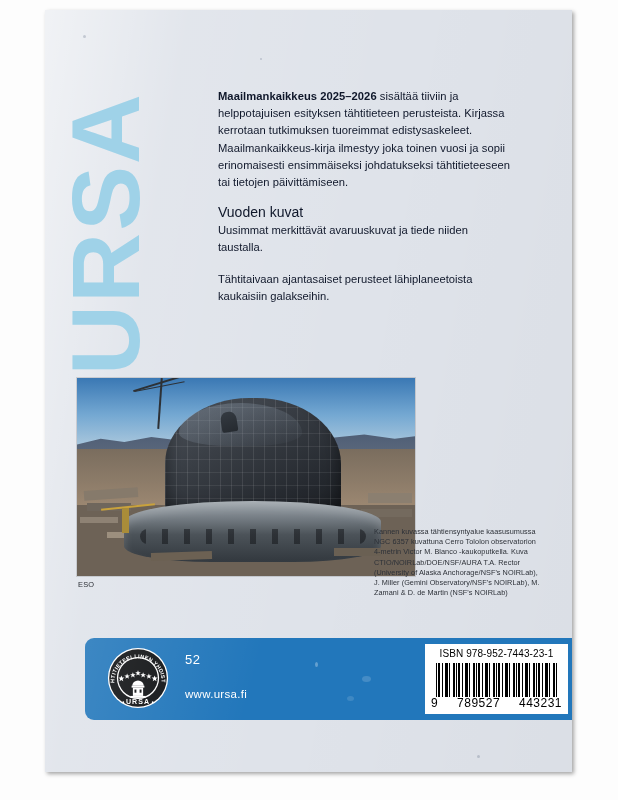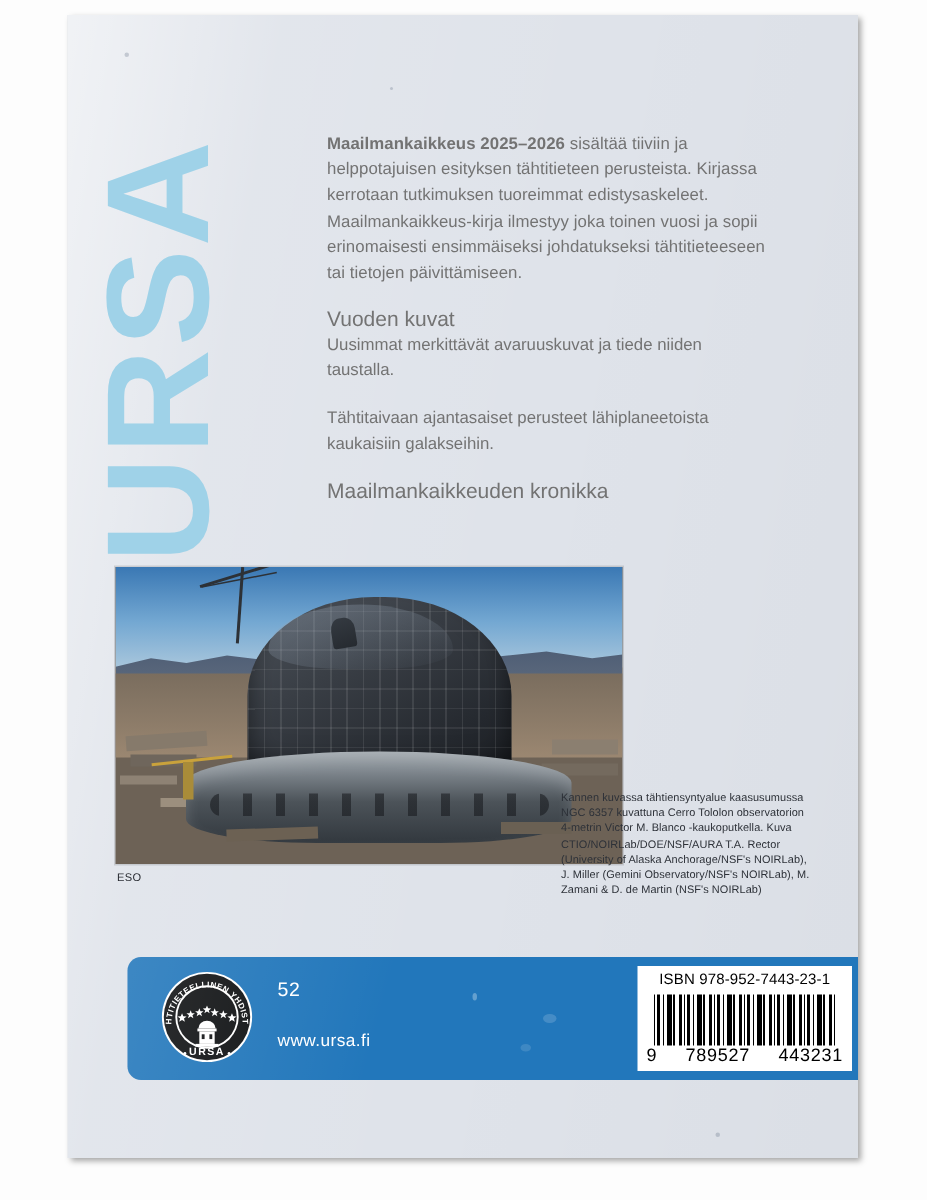--- a/index.html
+++ b/index.html
@@ -62,21 +62,21 @@
     white-space: nowrap;
     user-select: none;
   }
 
   
   #blurb-column {
     position: absolute;
     left: 173px;
     top: 78px;
     width: 300px;
-    color: #737373;
+    color: #0f172a;
   }
   .blurb-para {
     font-size: 11.2px;
     line-height: 17.2px;
     margin: 0 0 13px 0;
     letter-spacing: 0.05px;
   }
   .blurb-para b { font-weight: 700; }
   .blurb-heading {
     font-size: 14px;
@@ -337,21 +337,20 @@
     <div id="ursa-wordmark">URSA</div>
 
     <div id="blurb-column">
       <p class="blurb-para"><b>Maailmankaikkeus 2025–2026</b><span> sisältää tiiviin ja helppotajuisen esityksen tähtitieteen perusteista. Kirjassa kerrotaan tutkimuksen tuoreimmat edistysaskeleet. Maailmankaikkeus-kirja ilmestyy joka toinen vuosi ja sopii erinomaisesti ensimmäiseksi johdatukseksi tähtitieteeseen tai tietojen päivittämiseen.</span></p>
 
       <h3 class="blurb-heading">Vuoden kuvat</h3>
       <p class="blurb-sub">Uusimmat merkittävät avaruuskuvat ja tiede niiden taustalla.</p>
 
       <p class="blurb-sub">Tähtitaivaan ajantasaiset perusteet lähiplaneetoista kaukaisiin galakseihin.</p>
 
-      <h3 class="blurb-heading">Maailmankaikkeuden kronikka</h3>
     </div>
 
     <div id="photo-block">
       <div id="photo-frame">
         <div class="ph-sky"></div>
         <div class="ph-ridge"></div>
         <div class="ph-plain"></div>
         <div class="ph-ground"></div>
 
         <div class="ph-crane">

